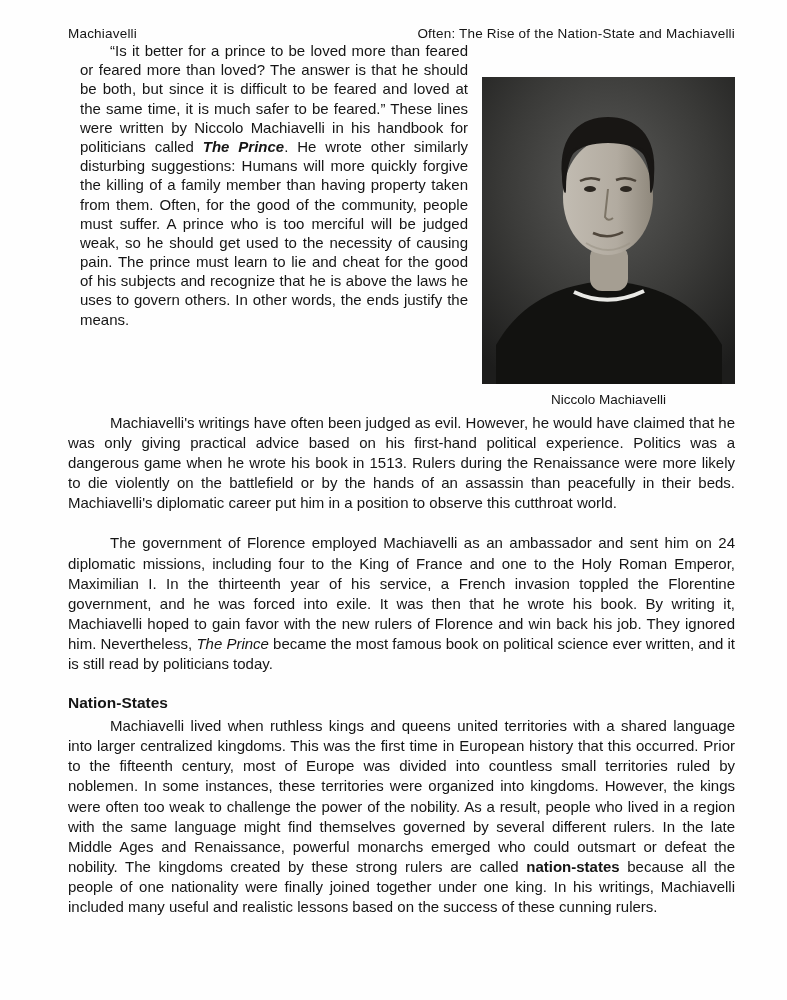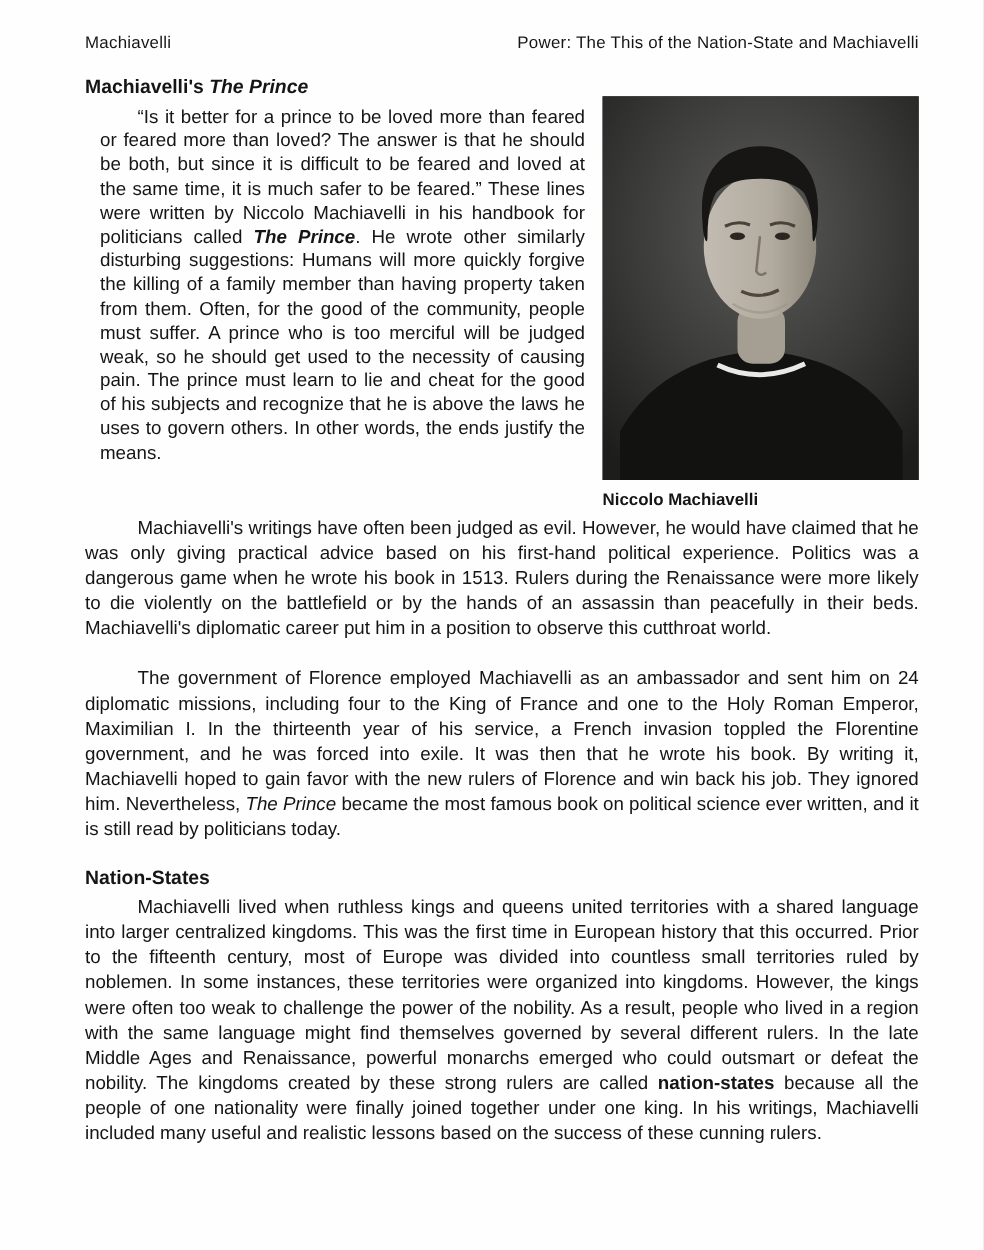--- a/index.html
+++ b/index.html
@@ -20,21 +20,22 @@
     font-size:13.5px;letter-spacing:.2px;
   }
   .main{flex:1;}
   .figure{
     float:right;
     width:253px;
     margin:4px 0 6px 14px;
   }
   .figure svg{display:block;width:253px;height:307px;background:#222;}
   .figure figcaption{
-    font-weight:bold;
+    text-align:center;
+    font-weight:normal;
     font-size:13.5px;
     margin-top:8px;
   }
   .doc-title{
     margin-top:38px;
     text-align:center;
     font-weight:bold;
     font-size:21.5px;
     line-height:1.25;
   }
@@ -59,21 +60,21 @@
   }
   .full .sec-heading{margin:6px 0 4px 0;}
 </style>
 </head>
 <body>
 
 <div class="page">
 
   <div class="running-head">
     <span>Machiavelli</span>
-    <span>Power: The This of the Nation-State and Machiavelli</span>
+    <span>Often: The Rise of the Nation-State and Machiavelli</span>
   </div>
 
   <div class="main">
 
     <figure class="figure" style="margin-top:36px;">
       <svg viewBox="0 0 253 307" aria-hidden="true">
         <defs>
           <radialGradient id="bgGrad" cx="50%" cy="35%" r="75%">
             <stop offset="0%" stop-color="#5a5a58"></stop>
             <stop offset="55%" stop-color="#3a3a38"></stop>
@@ -108,21 +109,20 @@
         <path d="M126,112 L123,140 Q126,145 131,141" stroke="#7c7466" stroke-width="2" fill="none"></path>
 
         <path d="M111,156 Q126,163 141,155" stroke="#4f463b" stroke-width="2.5" fill="none"></path>
 
         <path d="M104,166 Q126,180 148,166" stroke="#9a9285" stroke-width="2" fill="none" opacity="0.6"></path>
       </svg>
       <figcaption>Niccolo Machiavelli</figcaption>
     </figure>
 
 
-    <h2 class="sec-heading"><span style="font-weight: bold;">Machiavelli's </span><span style="font-weight: bold; font-style: italic;">The Prince</span></h2>
 
     <p class="p"><span>“Is it better for a prince to be loved more than feared or feared more than loved? The answer is that he should be both, but since it is difficult to be feared and loved at the same time, it is much safer to be feared.” These lines were written by Niccolo Machiavelli in his handbook for politicians called </span><span style="font-weight: bold; font-style: italic;">The Prince</span><span>. He wrote other similarly disturbing suggestions: Humans will more quickly forgive the killing of a family member than having property taken from them. Often, for the good of the community, people must suffer. A prince who is too merciful will be judged weak, so he should get used to the necessity of causing pain. The prince must learn to lie and cheat for the good of his subjects and recognize that he is above the laws he uses to govern others. In other words, the ends justify the means.</span></p>
 
     <div class="full">
       <p class="p">Machiavelli's writings have often been judged as evil. However, he would have claimed that he was only giving practical advice based on his first-hand political experience. Politics was a dangerous game when he wrote his book in 1513. Rulers during the Renaissance were more likely to die violently on the battlefield or by the hands of an assassin than peacefully in their beds. Machiavelli's diplomatic career put him in a position to observe this cutthroat world.</p>
       <p class="p"><span>The government of Florence employed Machiavelli as an ambassador and sent him on 24 diplomatic missions, including four to the King of France and one to the Holy Roman Emperor, Maximilian I. In the thirteenth year of his service, a French invasion toppled the Florentine government, and he was forced into exile. It was then that he wrote his book. By writing it, Machiavelli hoped to gain favor with the new rulers of Florence and win back his job. They ignored him. Nevertheless, </span><span style="font-style: italic;">The Prince</span><span> became the most famous book on political science ever written, and it is still read by politicians today.</span></p>
       <h2 class="sec-heading">Nation-States</h2>
       <p class="p"><span>Machiavelli lived when ruthless kings and queens united territories with a shared language into larger centralized kingdoms. This was the first time in European history that this occurred. Prior to the fifteenth century, most of Europe was divided into countless small territories ruled by noblemen. In some instances, these territories were organized into kingdoms. However, the kings were often too weak to challenge the power of the nobility. As a result, people who lived in a region with the same language might find themselves governed by several different rulers. In the late Middle Ages and Renaissance, powerful monarchs emerged who could outsmart or defeat the nobility. The kingdoms created by these strong rulers are called </span><span style="font-weight: bold;">nation-states</span><span> because all the people of one nationality were finally joined together under one king. In his writings, Machiavelli included many useful and realistic lessons based on the success of these cunning rulers.</span></p>
     </div>
 

